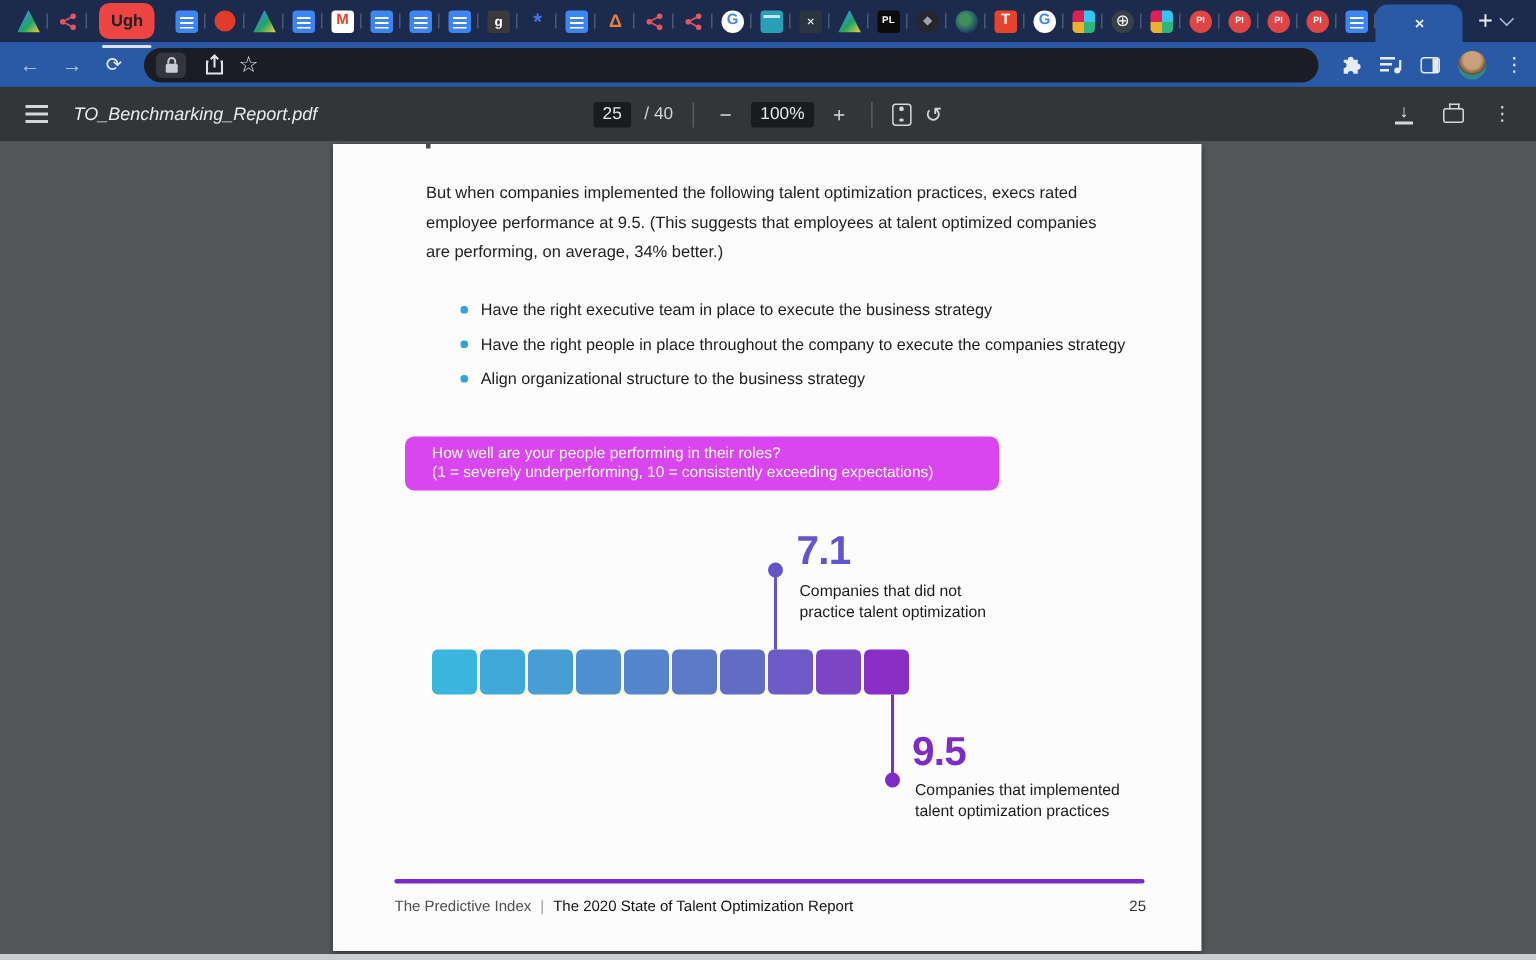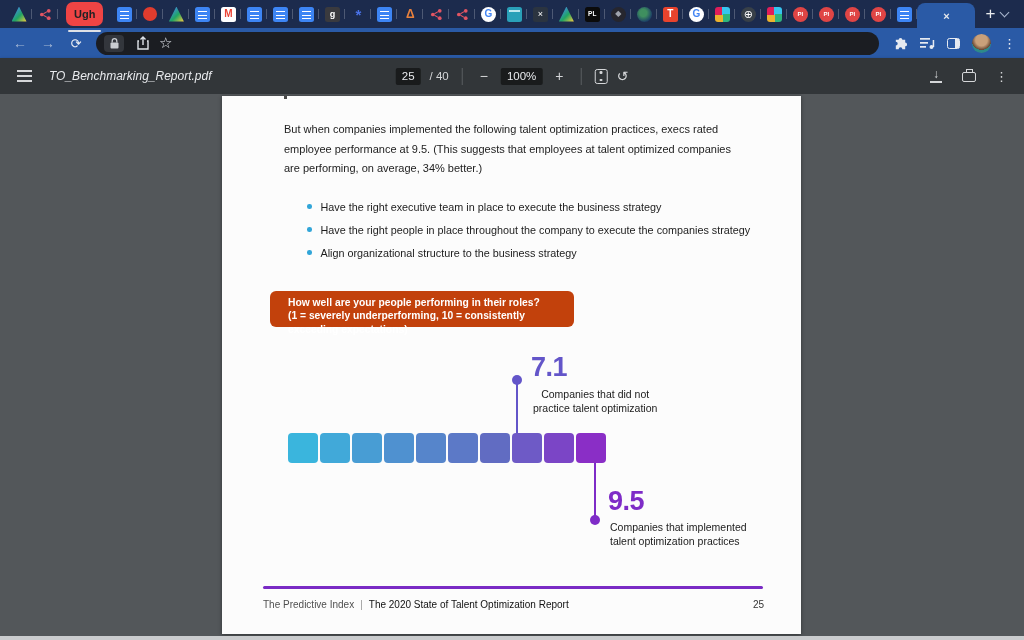--- a/index.html
+++ b/index.html
@@ -85,35 +85,35 @@
   
   .viewer { position:relative; height:546px; background:#53575a; }
   .pdf-page { position:absolute; left:222px; top:2px; width:579px; height:538px; background:#fcfcfc;
      box-shadow:0 1px 4px rgba(0,0,0,.4); }
   .remnant { position:absolute; left:62px; top:0; width:2.5px; height:3px; background:#4a4a4a; }
   .intro { position:absolute; left:62px; top:24px; width:458px; font-size:11px; line-height:19.5px; color:#222; }
   .bullets { position:absolute; left:85px; top:99px; }
   .bullet-row { display:flex; align-items:center; height:23px; }
   .bullet-dot { width:4.5px; height:4.5px; border-radius:50%; background:#31a5d8; margin-right:9px; flex:0 0 auto; }
   .bullet-text { font-size:10.8px; color:#1c1c1c; }
-  .callout { position:absolute; left:48px; top:195px; width:304px; height:36px; background:#c2410c; border-radius:6px;
-     color:#fff; font-weight:bold; font-size:10.3px; line-height:13.8px; padding:4.5px 10px 0 18px; }
+  .callout { position:absolute; left:48px; top:195px; width:396px; height:36px; background:#d946ef; border-radius:6px;
+     color:#fff; font-weight:normal; font-size:10.3px; line-height:13.8px; padding:4.5px 10px 0 18px; }
   .segments { position:absolute; left:66px; top:337px; display:flex; gap:2px; }
   .seg { width:30px; height:30px; border-radius:4px; }
   .mline { position:absolute; width:2.4px; }
   .mline.low { left:294px; top:283px; height:54px; background:#6355c9; }
   .mline.high { left:372px; top:367px; height:57px; background:#7e2cc7; }
   .mdot { position:absolute; width:10px; height:10px; border-radius:50%; }
   .mdot.low { left:290px; top:279px; background:#6355c9; }
   .mdot.high { left:368px; top:419px; background:#7e2cc7; }
   .big-num { position:absolute; font-size:27px; font-weight:bold; letter-spacing:-.5px; }
   .big-num.low { left:309px; top:256px; color:#6355c9; }
   .big-num.high { left:386px; top:390px; color:#7e2cc7; }
   .mlabel { position:absolute; font-size:10.5px; line-height:13.5px; color:#1b1b1b; }
-  .mlabel.low { left:311px; top:292px;text-align:center; }
+  .mlabel.low { left:311px; top:292px; }
   .mlabel.high { left:388px; top:425px; }
   .footer-line { position:absolute; left:41px; top:490px; width:500px; height:3px; background:#7a2bc5; border-radius:2px; }
   .footer-row { position:absolute; left:41px; top:503px; font-size:10px; color:#4f4f4f; }
   .footer-row .sep { margin:0 6px; color:#999; }
   .footer-row .bold { font-weight:normal; color:#111; }
   .footer-page { position:absolute; right:37px; top:503px; font-size:10px; color:#333; }
   .bottom-strip { position:absolute; left:0; right:0; bottom:0; height:4px; background:#caccce; }
 
   
   svg { display:block; }

